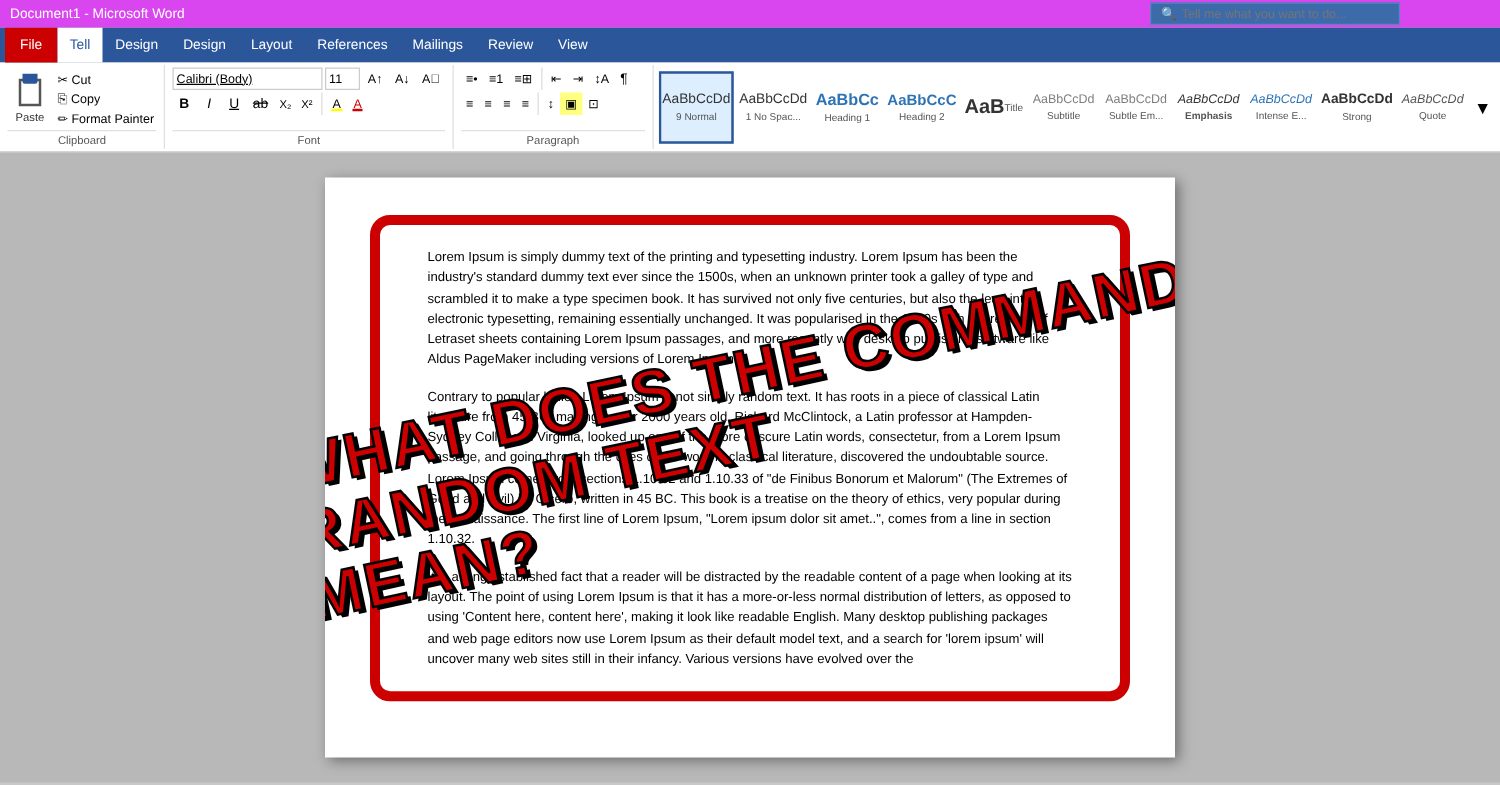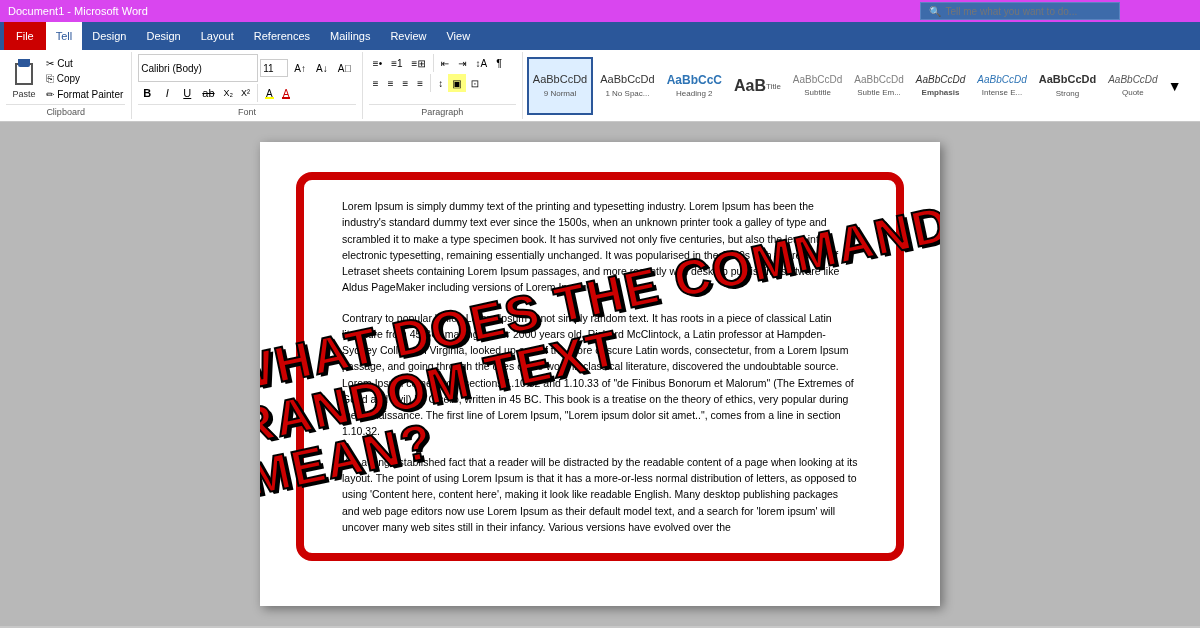--- a/index.html
+++ b/index.html
@@ -43,21 +43,21 @@
         <div style="font-size:10px; cursor:pointer; display:flex; align-items:center; gap:2px; padding:1px 2px; white-space:nowrap;">✂ Cut</div>
         <div style="font-size:10px; cursor:pointer; display:flex; align-items:center; gap:2px; padding:1px 2px; white-space:nowrap;">⎘ Copy</div>
         <div style="font-size:10px; cursor:pointer; display:flex; align-items:center; gap:2px; padding:1px 2px; white-space:nowrap;">✏ Format Painter</div>
       </div>
     </div>
     <div style="font-size:9px; color:#555; text-align:center; border-top:1px solid #e0e0e0; padding-top:2px;">Clipboard</div>
   </div>
 
   <div style="display:flex; flex-direction:column; border-right:1px solid #e0e0e0; padding:2px 6px; min-width:200px;">
     <div style="display:flex; align-items:center; gap:2px; margin-bottom:2px;">
-      <input type="text" value="Calibri (Body)" style="border: 1px solid rgb(204, 204, 204); font-size: 10px; padding: 1px 2px; height: 28px; width: 120px;">
+      <input type="text" value="Calibri (Body)" style="border: 1px solid rgb(204, 204, 204); font-size: 10px; padding: 1px 2px; height: 18px; width: 120px; text-decoration: underline;">
       <input type="text" value="11" style="border: 1px solid rgb(204, 204, 204); font-size: 10px; padding: 1px 2px; height: 18px; width: 28px;">
       <button style="border:1px solid transparent; background:transparent; font-size:10px; padding:1px 3px; cursor:pointer; height:18px;">A↑</button>
       <button style="border:1px solid transparent; background:transparent; font-size:10px; padding:1px 3px; cursor:pointer; height:18px;">A↓</button>
       <button style="border:1px solid transparent; background:transparent; font-size:10px; padding:1px 3px; cursor:pointer; height:18px;">A⃝</button>
     </div>
     <div style="display:flex; align-items:center; gap:2px;">
       <button style="border:1px solid transparent; background:transparent; font-weight:bold; font-size:11px; padding:1px 4px; cursor:pointer; height:18px; min-width:18px;">B</button>
       <button style="border:1px solid transparent; background:transparent; font-style:italic; font-size:11px; padding:1px 4px; cursor:pointer; height:18px; min-width:18px;">I</button>
       <button style="border:1px solid transparent; background:transparent; text-decoration:underline; font-size:11px; padding:1px 4px; cursor:pointer; height:18px; min-width:18px;">U</button>
       <button style="border:1px solid transparent; background:transparent; text-decoration:line-through; font-size:11px; padding:1px 3px; cursor:pointer; height:18px;">ab</button>
@@ -100,20 +100,24 @@
       <div style="display:flex; flex-direction:column; align-items:center; justify-content:center; border:2px solid #2b579a; background:#ddeeff; padding:2px 4px; cursor:pointer; min-width:56px; height:58px;">
         <div style="font-size:11px; color:#333; line-height:1.2;">AaBbCcDd</div>
         <div style="font-size:8px; color:#555; margin-top:2px;">9 Normal</div>
       </div>
 
       <div style="display:flex; flex-direction:column; align-items:center; justify-content:center; border:1px solid transparent; padding:2px 4px; cursor:pointer; min-width:56px; height:58px;">
         <div style="font-size:11px; color:#333; line-height:1.2;">AaBbCcDd</div>
         <div style="font-size:8px; color:#555; margin-top:2px;">1 No Spac...</div>
       </div>
 
+      <div style="display:flex; flex-direction:column; align-items:center; justify-content:center; border:1px solid transparent; padding:2px 4px; cursor:pointer; min-width:56px; height:58px;">
+        <div style="font-size:13px; color:#2e74b5; line-height:1.2; font-weight:600;">AaBbCc</div>
+        <div style="font-size:8px; color:#555; margin-top:2px;">Heading 1</div>
+      </div>
 
       <div style="display:flex; flex-direction:column; align-items:center; justify-content:center; border:1px solid transparent; padding:2px 4px; cursor:pointer; min-width:56px; height:58px;">
         <div style="font-size:12px; color:#2e74b5; line-height:1.2; font-weight:600;">AaBbCcC</div>
         <div style="font-size:8px; color:#555; margin-top:2px;">Heading 2</div>
       </div>
 
       <div style="display:flex; align-items:center; justify-content:center; border:1px solid transparent; padding:2px 4px; cursor:pointer; min-width:40px; height:58px;">
         <div style="font-size:16px; color:#333; line-height:1.2; font-weight:bold;">AaB</div>
         <div style="font-size:8px; color:#555; margin-top:2px;">Title</div>
       </div>

